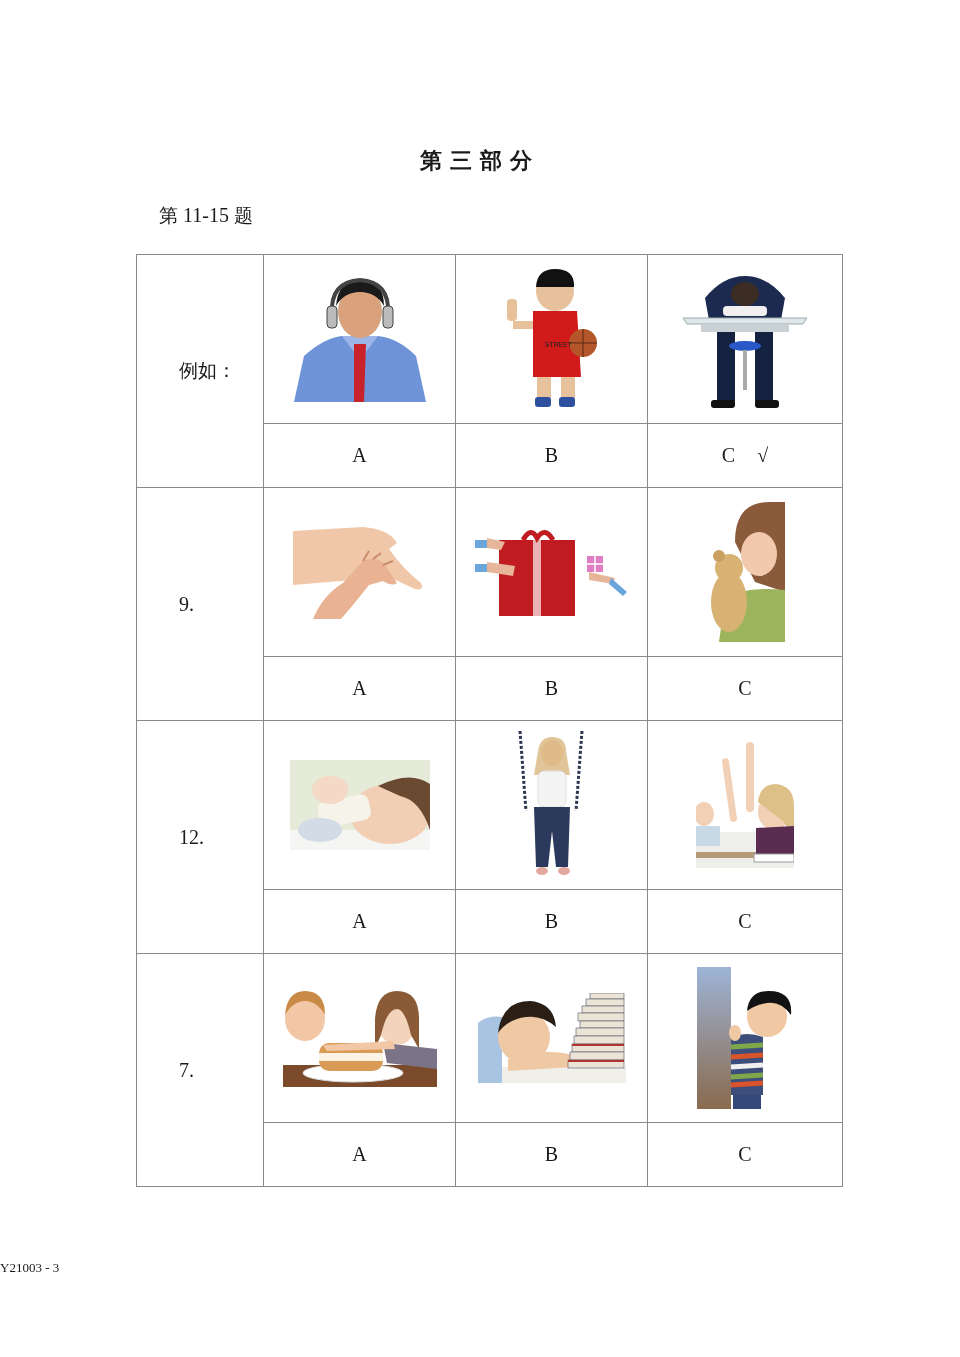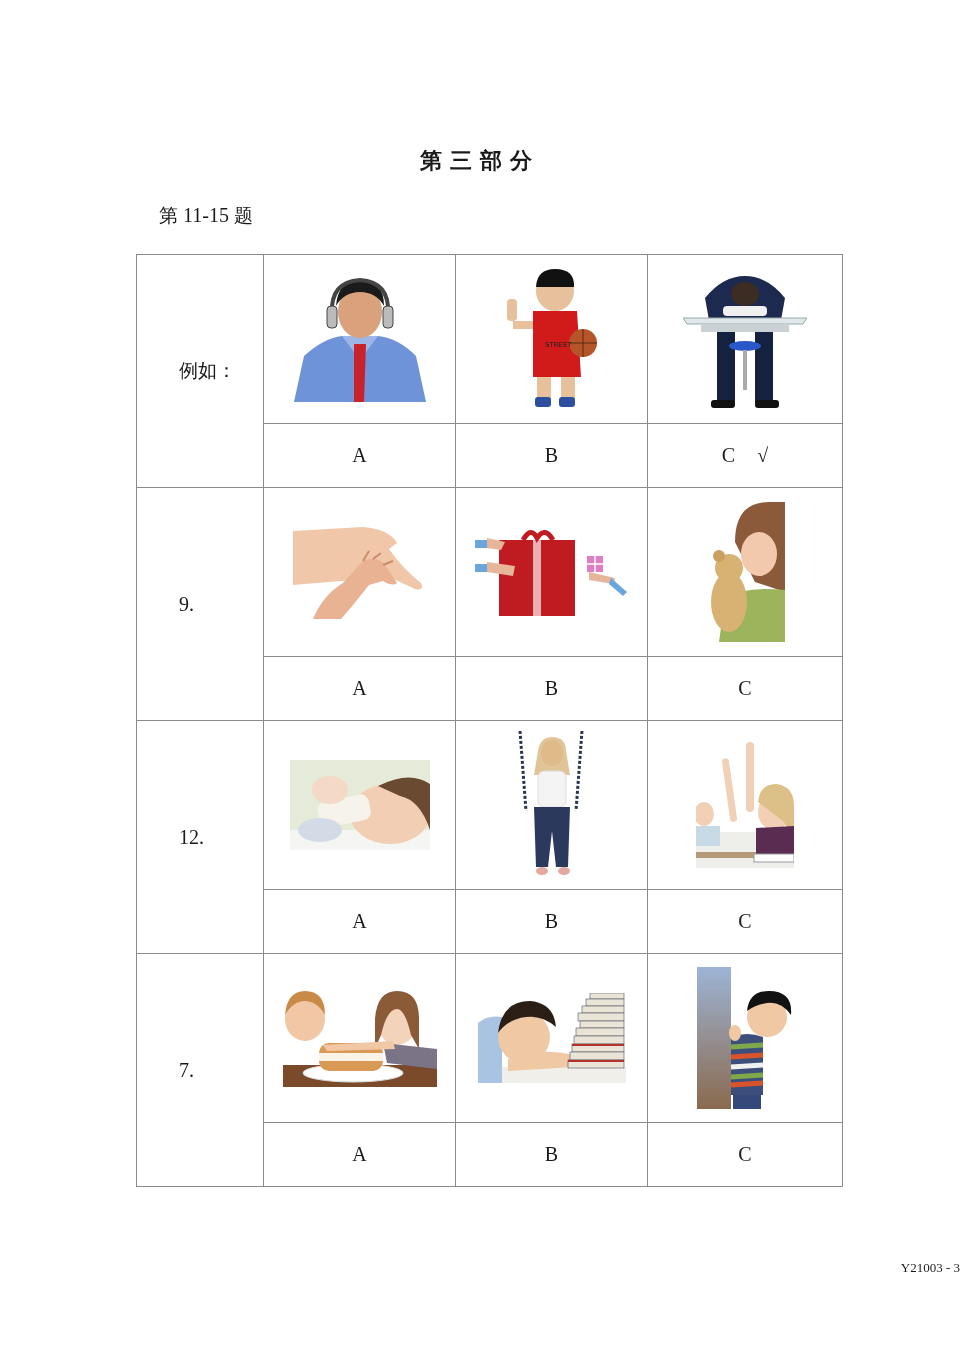--- a/index.html
+++ b/index.html
@@ -12,21 +12,21 @@
   .question-range .cjk { font-family: "DejaVu Sans", sans-serif; font-size: 19px; }
   table.q-table { position: absolute; left: 136px; top: 254px; border-collapse: collapse;
          width: 706px; table-layout: fixed; }
   table.q-table td { border: 1.5px solid #8a8a8a; padding: 0; text-align: center; vertical-align: middle; }
   table.q-table tr.img-row td.pic { height: 168px; }
   table.q-table tr.lbl-row td { height: 63px; font-size: 20px; font-family: "Liberation Serif", serif; }
   td.qnum { font-size: 20px; text-align: left !important; padding-left: 42px !important; font-family: "Liberation Serif", serif; }
   td.qnum .cjk { font-family: "DejaVu Sans", sans-serif; font-size: 19px; }
   .pic-box { display: inline-block; position: relative; vertical-align: middle; overflow: hidden; }
   .check { margin-left: 22px; font-size: 20px; }
-  .footer { position: absolute; left: 0; width: 960px; top: 1260px; text-align: right;
+  .footer { position: absolute; left: 0; width: 960px; top: 1260px; text-align: left;
          font-size: 13px; font-family: "Liberation Serif", serif; }
 </style>
 </head>
 <body>
 
 <div class="section-title">第三部分</div>
 
 <div class="question-range">
   <span class="cjk">第</span>
   <span>11-15</span>

